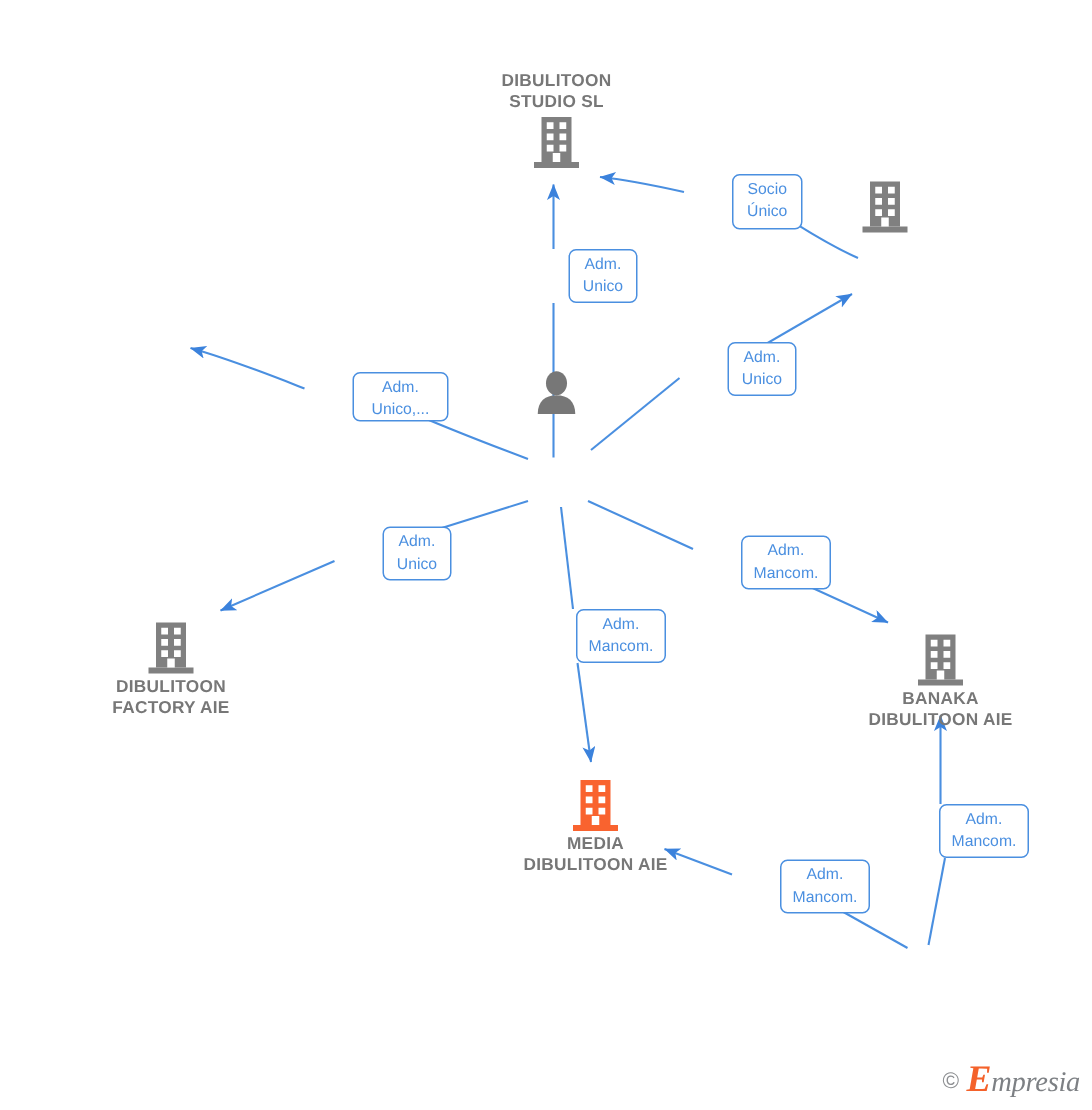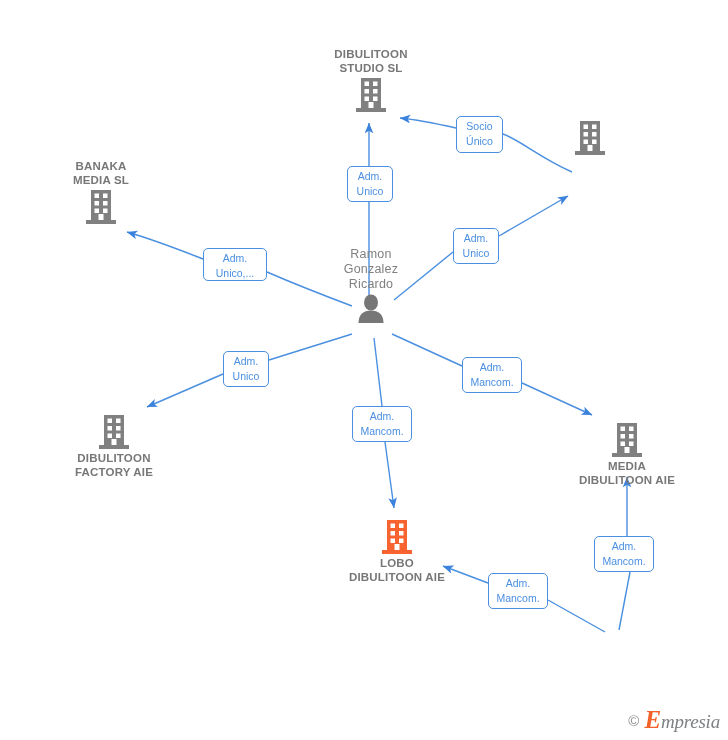--- a/index.html
+++ b/index.html
@@ -58,20 +58,21 @@
     border: 1.3px solid #4A8FE0;
     border-radius: 5px;
     background: #ffffff;
     color: #4A8FE0;
     font-size: 10.5px;
     line-height: 15px;
     text-align: center;
     padding: 2px 4px 3px 4px;
     white-space: pre-line;
     z-index: 5;
+    margin-left: 32px;
   }
 
   #brand {
     position: absolute;
     right: 8px;
     bottom: 6px;
     display: flex;
     align-items: center;
     gap: 5px;
   }
@@ -171,46 +172,22 @@
           <rect x="9.5" y="12" width="4.5" height="4.5"></rect>
             <rect x="18" y="12" width="4.5" height="4.5"></rect>
           <rect x="9.5" y="19.5" width="4.5" height="4.5"></rect>
             <rect x="18" y="19.5" width="4.5" height="4.5"></rect>
           <rect x="13.5" y="25" width="5" height="6"></rect>
         </g>
       </svg>
     </span>
   </div>
 
-  <div class="node caption-above" style="left:101px; top:160px;">
-    <div class="caption">BANAKA
-MEDIA  SL</div>
-    <span class="glyph">
-      <svg width="32" height="36" viewBox="0 0 32 36" aria-hidden="true">
-        <g fill="#808080">
-            <rect x="6" y="1" width="20" height="30"></rect>
-            <rect x="1" y="31" width="30" height="4"></rect>
-          </g>
-        <g fill="#ffffff">
-          <rect x="9.5" y="4.5" width="4.5" height="4.5"></rect>
-            <rect x="18" y="4.5" width="4.5" height="4.5"></rect>
-          <rect x="9.5" y="12" width="4.5" height="4.5"></rect>
-            <rect x="18" y="12" width="4.5" height="4.5"></rect>
-          <rect x="9.5" y="19.5" width="4.5" height="4.5"></rect>
-            <rect x="18" y="19.5" width="4.5" height="4.5"></rect>
-          <rect x="13.5" y="25" width="5" height="6"></rect>
-        </g>
-      </svg>
-    </span>
-  </div>
 
   <div class="node person caption-above" style="left:371px; top:247px;">
-    <div class="caption">Ramon
-Gonzalez
-Ricardo</div>
     <span class="glyph">
       <svg width="30" height="29" viewBox="0 0 30 29" aria-hidden="true">
         <g fill="#777777">
           <ellipse cx="15" cy="8.5" rx="7" ry="8"></ellipse>
           <path d="M2.5,29 C2.5,20.5 7.5,16.5 15,16.5 C22.5,16.5 27.5,20.5 27.5,29 Z"></path>
         </g>
       </svg>
     </span>
   </div>
 
@@ -247,43 +224,43 @@
           <rect x="9.5" y="4.5" width="4.5" height="4.5"></rect>
             <rect x="18" y="4.5" width="4.5" height="4.5"></rect>
           <rect x="9.5" y="12" width="4.5" height="4.5"></rect>
             <rect x="18" y="12" width="4.5" height="4.5"></rect>
           <rect x="9.5" y="19.5" width="4.5" height="4.5"></rect>
             <rect x="18" y="19.5" width="4.5" height="4.5"></rect>
           <rect x="13.5" y="25" width="5" height="6"></rect>
         </g>
       </svg>
     </span>
+    <div class="caption">BANAKA
+DIBULITOON AIE</div>
+  </div>
+
+  <div class="node caption-below" style="left:397px; top:519px;">
+    <span class="glyph">
+      <svg width="32" height="36" viewBox="0 0 32 36" aria-hidden="true">
+        <g fill="#F9632F">
+            <rect x="6" y="1" width="20" height="30"></rect>
+            <rect x="1" y="31" width="30" height="4"></rect>
+          </g>
+        <g fill="#ffffff">
+          <rect x="9.5" y="4.5" width="4.5" height="4.5"></rect>
+            <rect x="18" y="4.5" width="4.5" height="4.5"></rect>
+          <rect x="9.5" y="12" width="4.5" height="4.5"></rect>
+            <rect x="18" y="12" width="4.5" height="4.5"></rect>
+          <rect x="9.5" y="19.5" width="4.5" height="4.5"></rect>
+            <rect x="18" y="19.5" width="4.5" height="4.5"></rect>
+          <rect x="13.5" y="25" width="5" height="6"></rect>
+        </g>
+      </svg>
+    </span>
     <div class="caption">MEDIA
-DIBULITOON AIE</div>
-  </div>
-
-  <div class="node caption-below" style="left:397px; top:519px;">
-    <span class="glyph">
-      <svg width="32" height="36" viewBox="0 0 32 36" aria-hidden="true">
-        <g fill="#F9632F">
-            <rect x="6" y="1" width="20" height="30"></rect>
-            <rect x="1" y="31" width="30" height="4"></rect>
-          </g>
-        <g fill="#ffffff">
-          <rect x="9.5" y="4.5" width="4.5" height="4.5"></rect>
-            <rect x="18" y="4.5" width="4.5" height="4.5"></rect>
-          <rect x="9.5" y="12" width="4.5" height="4.5"></rect>
-            <rect x="18" y="12" width="4.5" height="4.5"></rect>
-          <rect x="9.5" y="19.5" width="4.5" height="4.5"></rect>
-            <rect x="18" y="19.5" width="4.5" height="4.5"></rect>
-          <rect x="13.5" y="25" width="5" height="6"></rect>
-        </g>
-      </svg>
-    </span>
-    <div class="caption">LOBO
 DIBULITOON AIE</div>
   </div>
 
 
   <div class="edge-label" style="left:347px; top:166px; width:46px; height:36px;">Adm.
 Unico</div>
   <div class="edge-label" style="left:456px; top:116px; width:47px; height:37px;">Socio
 Único</div>
   <div class="edge-label" style="left:453px; top:228px; width:46px; height:36px;">Adm.
 Unico</div>

